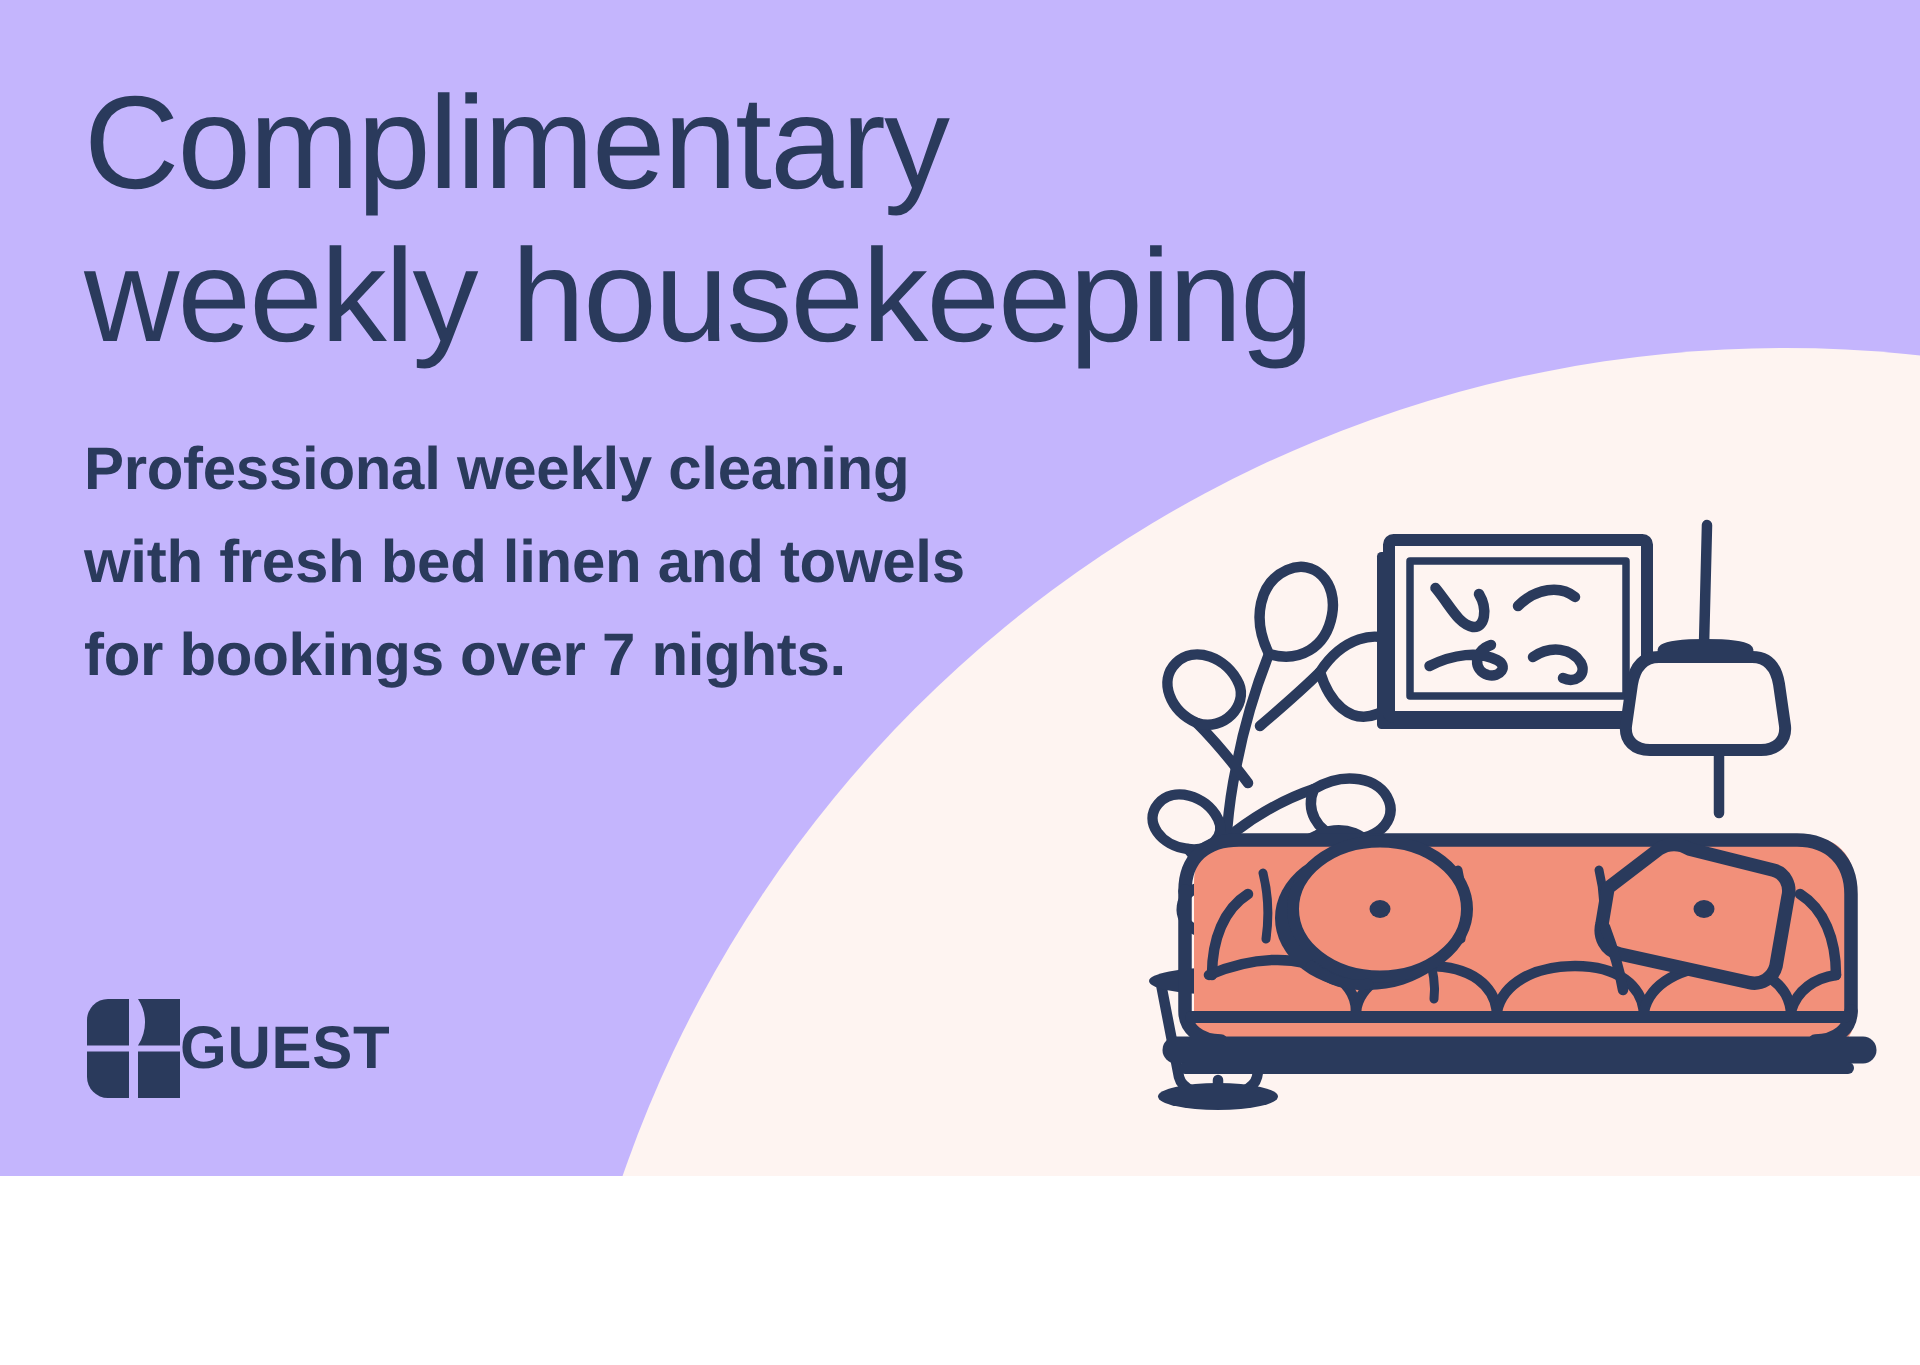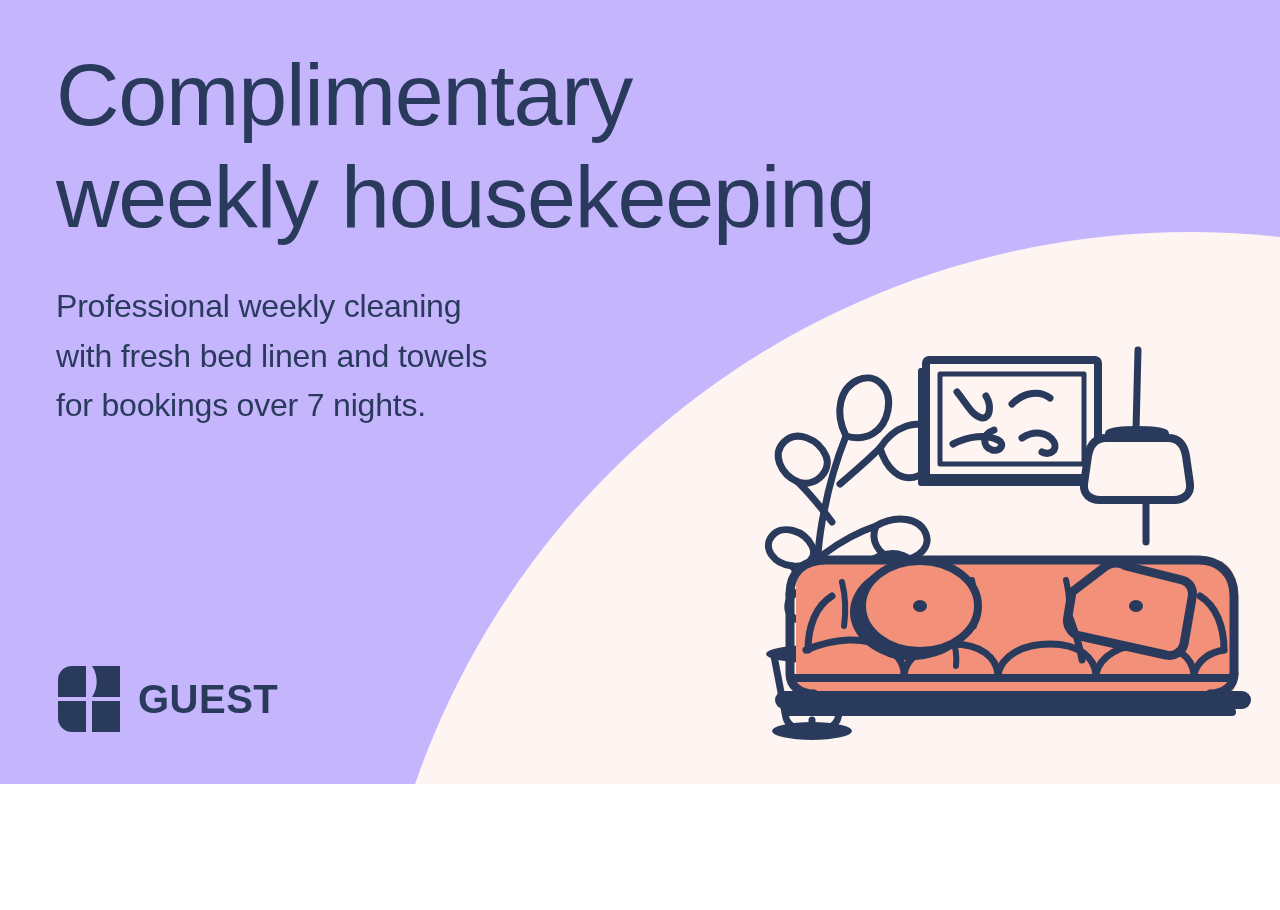--- a/index.html
+++ b/index.html
@@ -39,36 +39,35 @@
   .headline {
     font-size:88px;
     line-height:1.16;
     font-weight:400;
     letter-spacing:-1.2px;
     color:#2A3A5C;
     white-space:pre-line;
   }
   .subhead {
     margin-top:34px;
-    font-size:32px;
+    font-size:40px;
     line-height:1.55;
-    font-weight:400;
+    font-weight:700;
     letter-spacing:-0.2px;
     color:#2A3A5C;
     white-space:pre-line;
   }
 
   
   .logo {
     position:absolute;
     left:58px;
     bottom:52px;
     display:flex;
     align-items:center;
-    gap:18px;
     z-index:5;
   }
   .logo-mark { display:block; }
   .logo-words {
     display:flex;
     flex-direction:column;
     line-height:0.92;
   }
   .logo-words span {
     font-size:40px;

